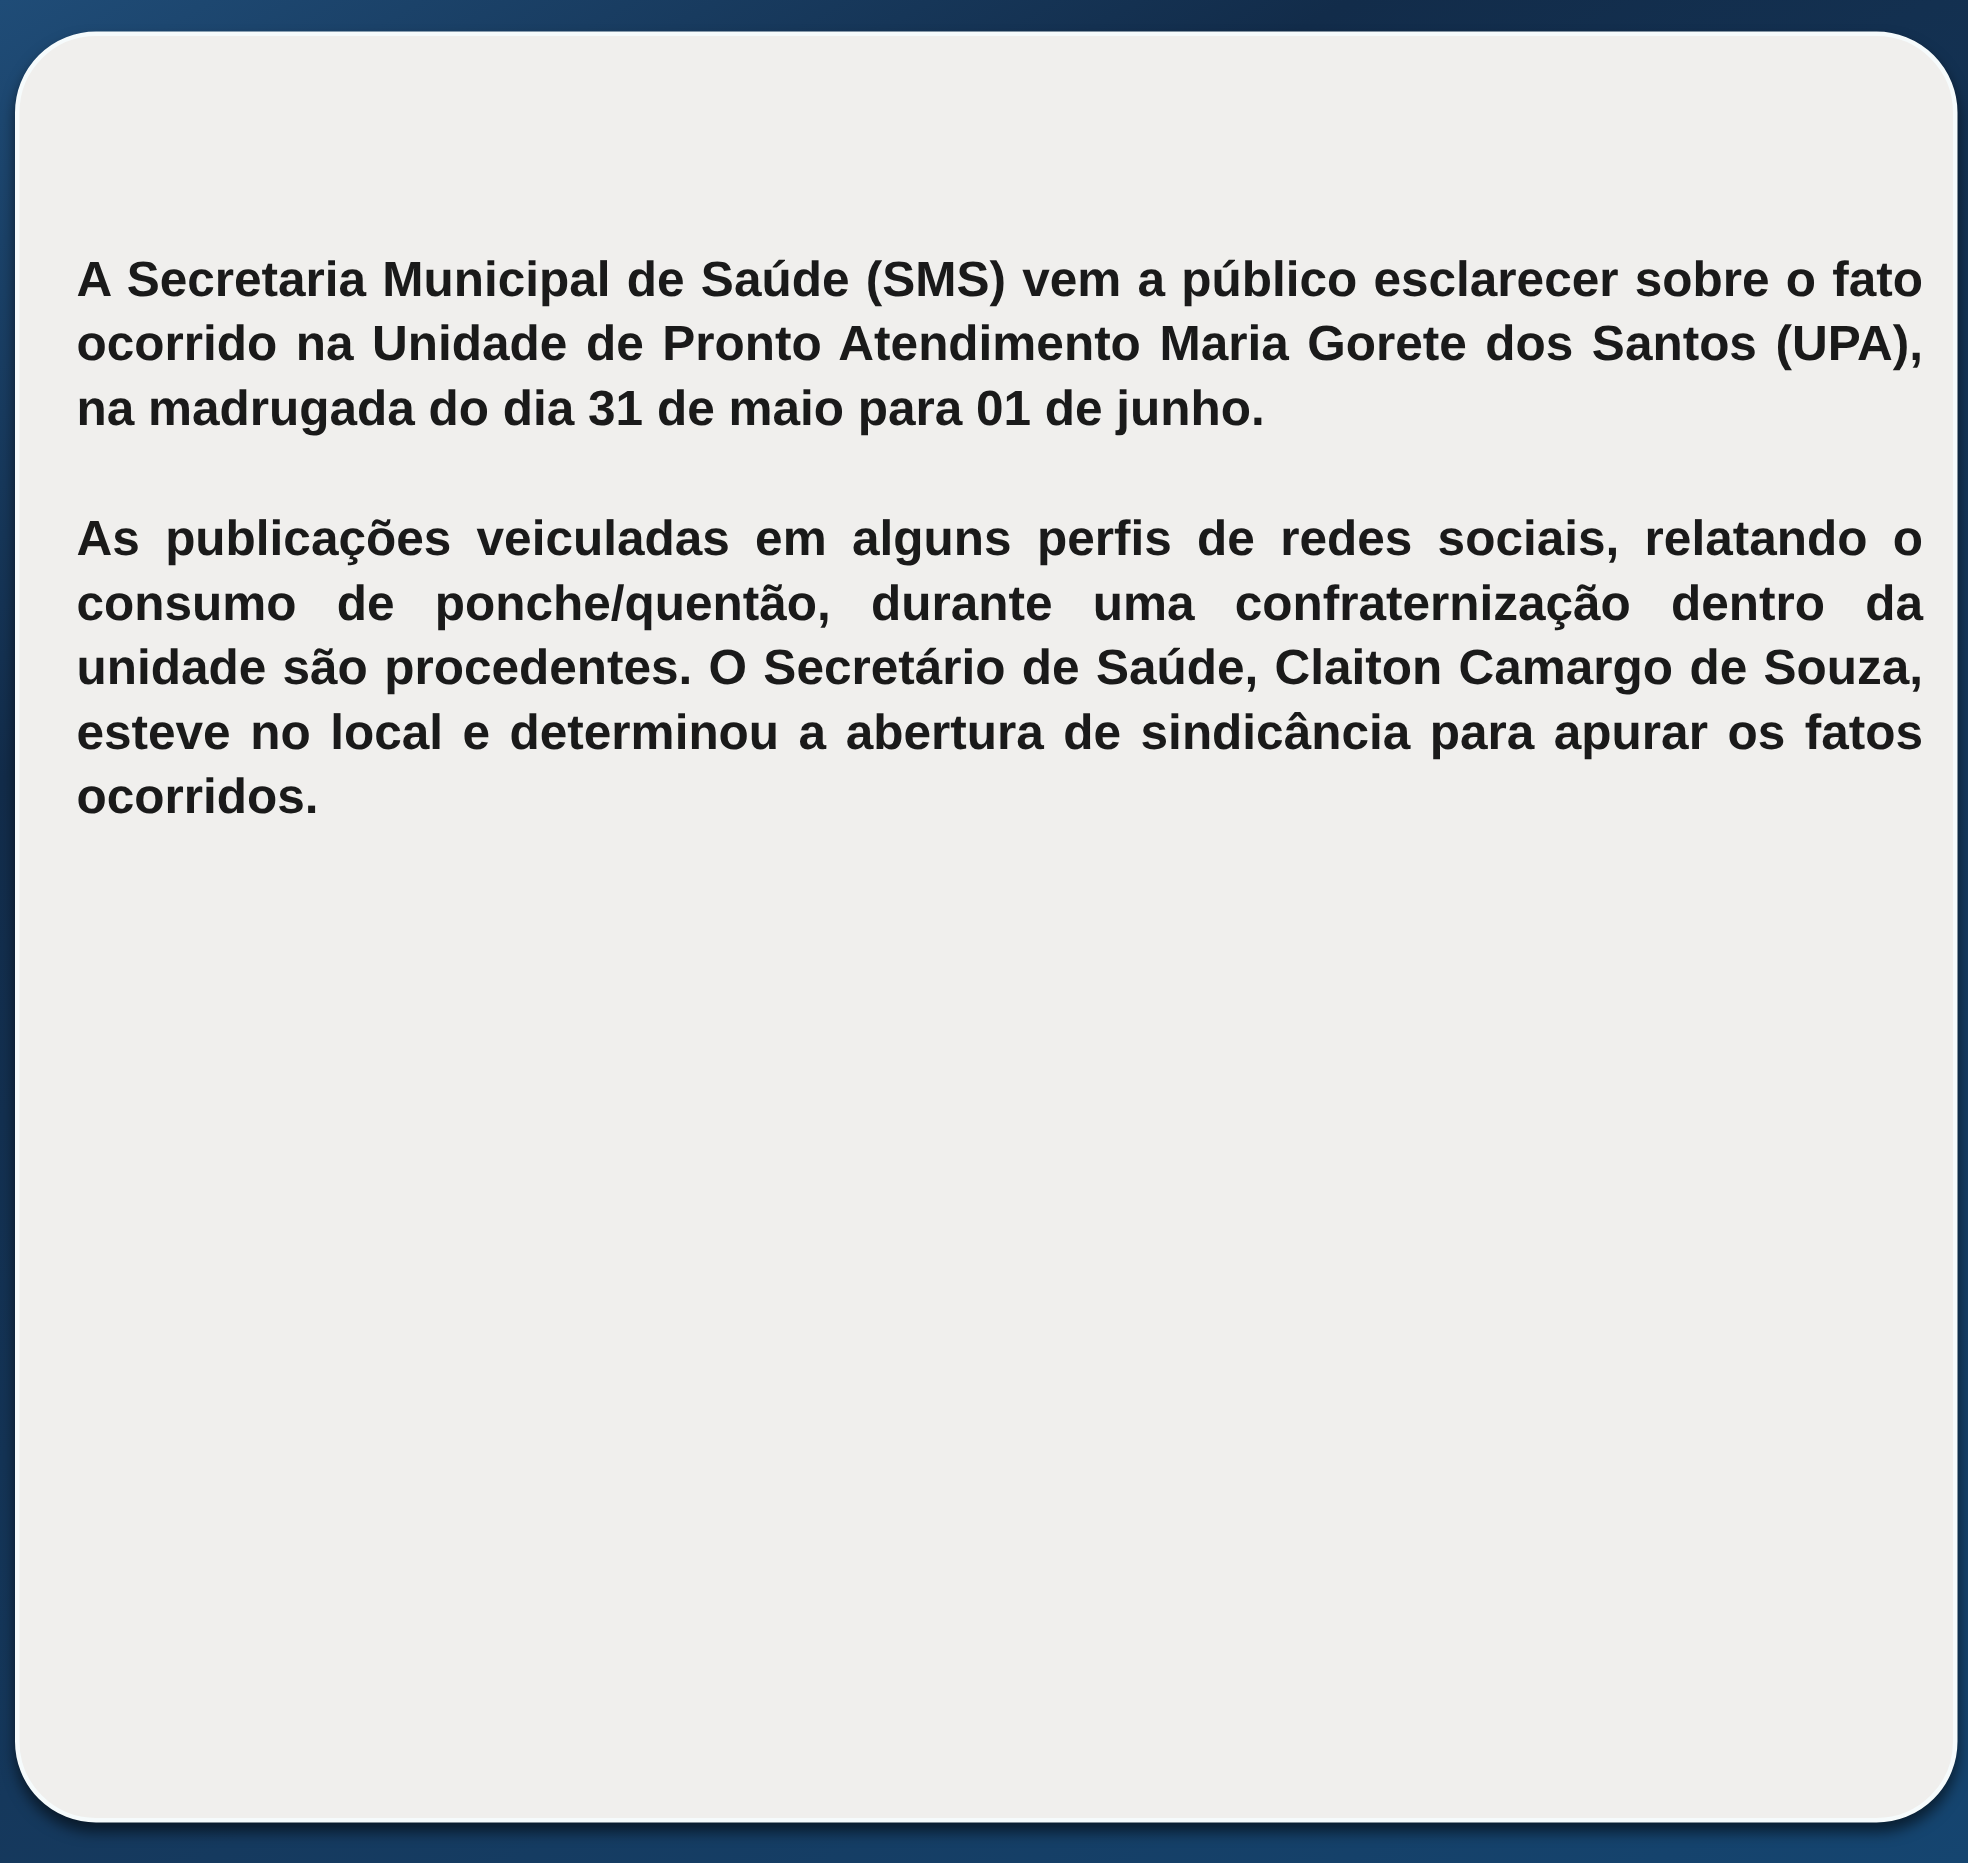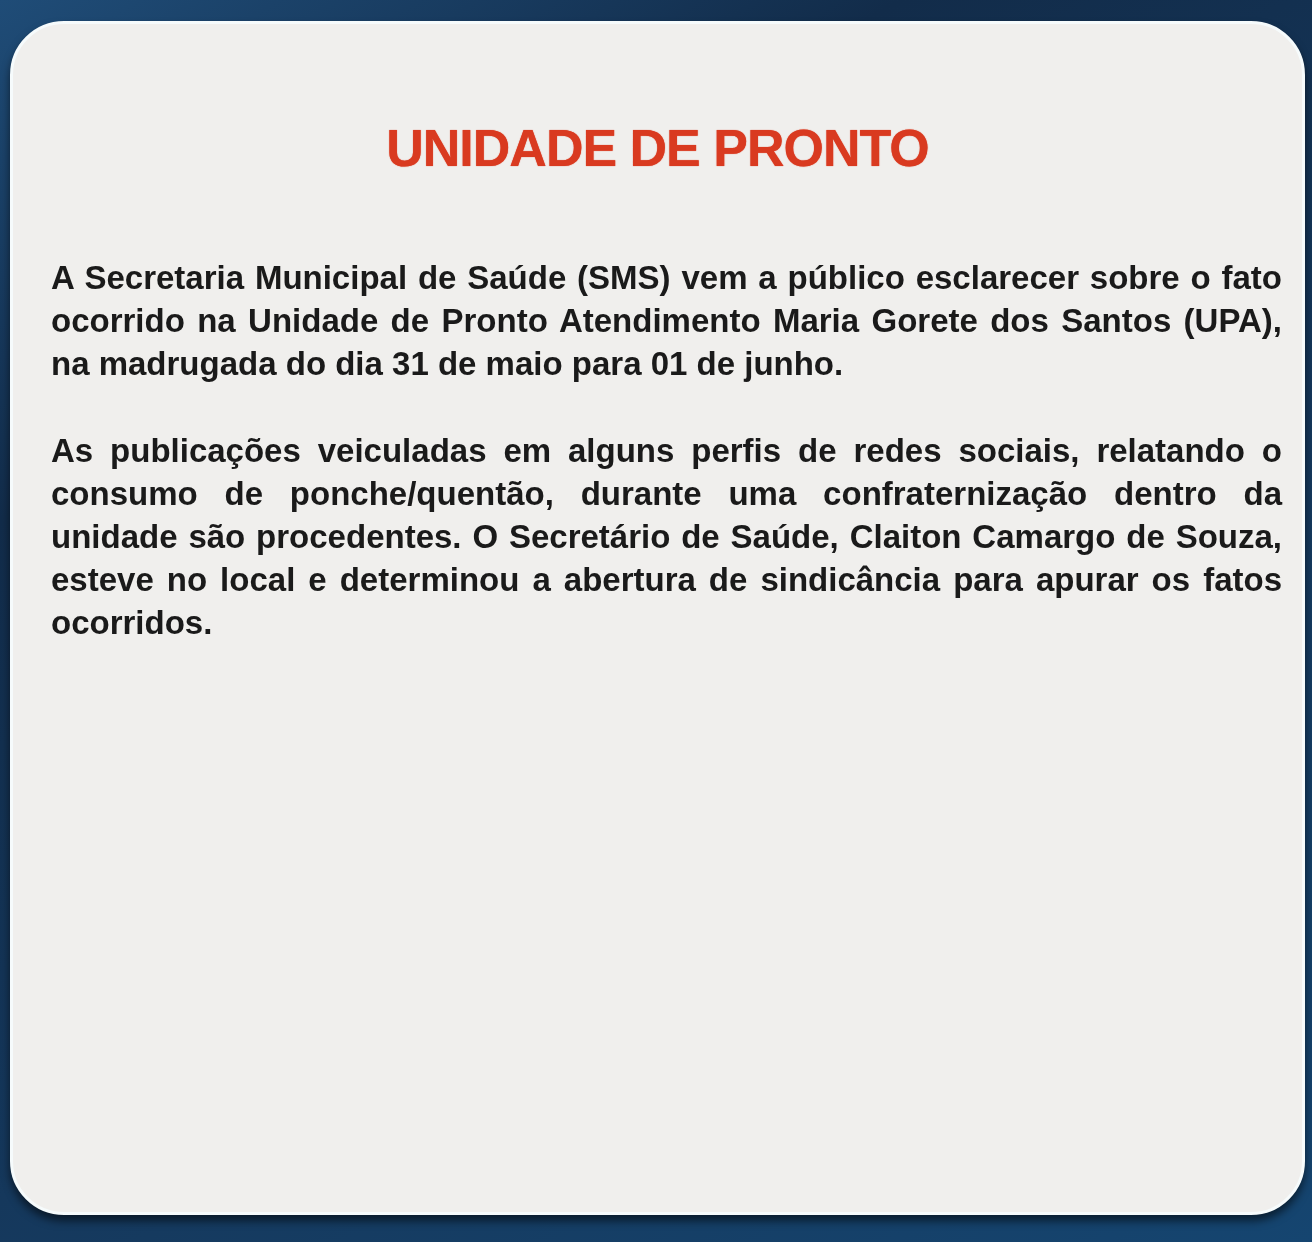--- a/index.html
+++ b/index.html
@@ -75,20 +75,19 @@
     text-align: justify;
     margin-bottom: 44px;
   }
 </style>
 </head>
 <body>
 
 <div class="page">
   <div class="card">
     <h2 class="note-subtitle">
-      <div>UNIDADE DE PRONTO</div>
     </h2>
     <section class="note-body">
       <p>A Secretaria Municipal de Saúde (SMS) vem a público  esclarecer sobre o fato ocorrido na Unidade de Pronto Atendimento Maria Gorete dos Santos (UPA), na madrugada do dia 31 de maio para 01 de junho.</p>
       <p>As publicações veiculadas em alguns perfis de redes sociais, relatando o consumo de ponche/quentão, durante uma confraternização dentro da unidade são procedentes. O Secretário de Saúde, Claiton Camargo de Souza, esteve no  local e determinou a abertura de sindicância para apurar os fatos ocorridos.</p>
     </section>
   </div>
 </div>
 
 </body></html>

